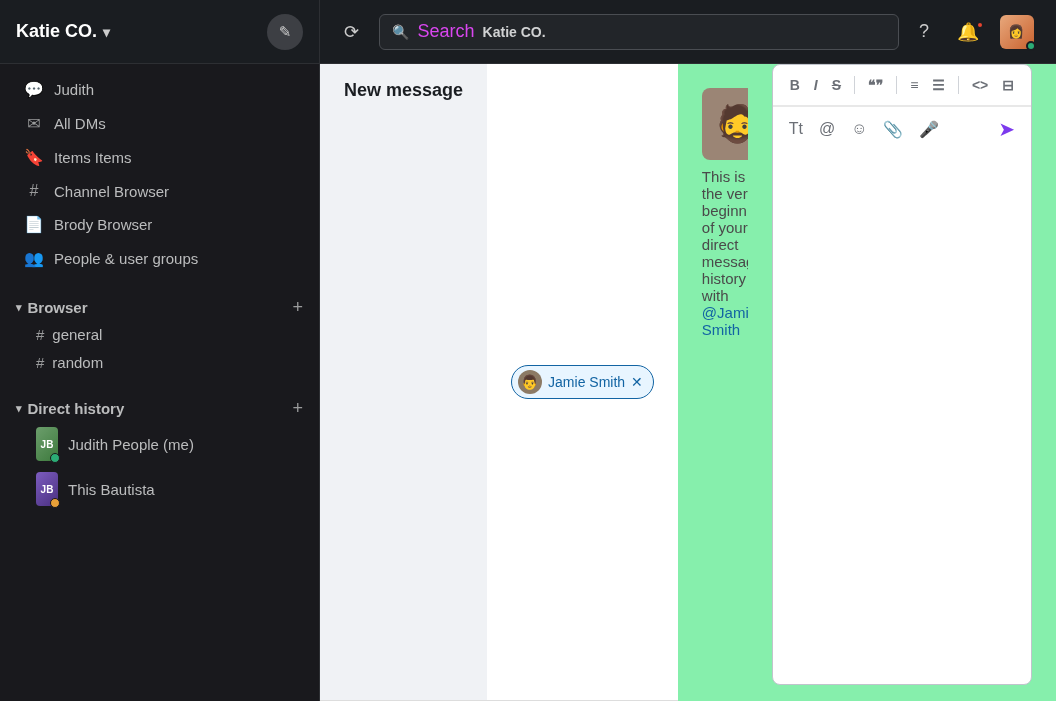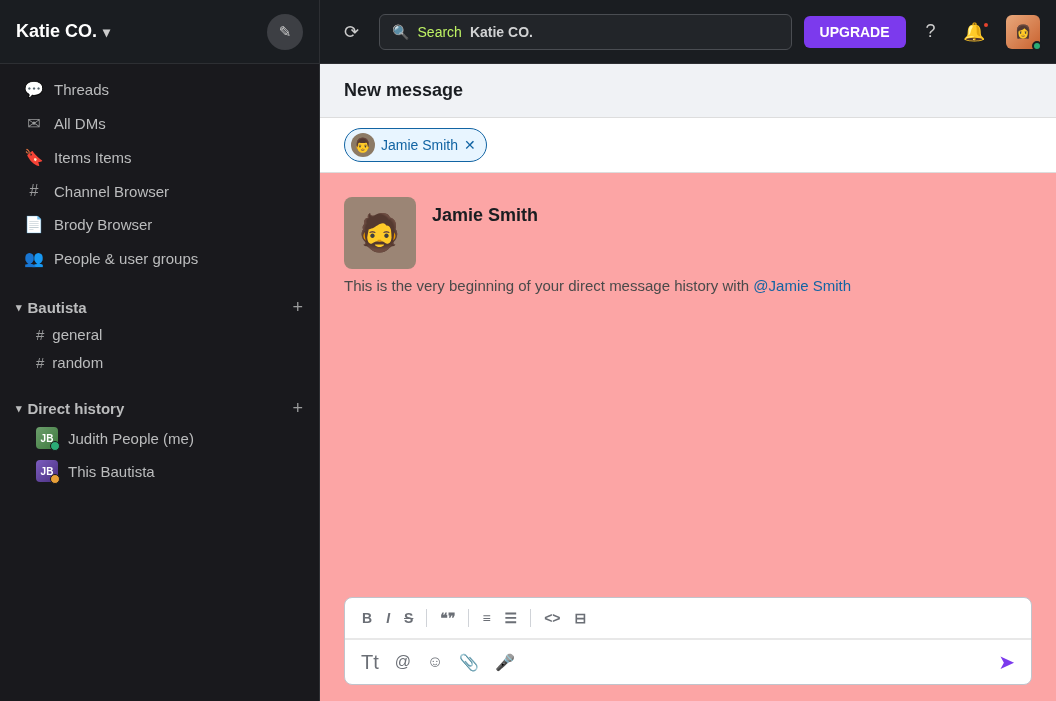--- a/index.html
+++ b/index.html
@@ -59,21 +59,21 @@
       background: #222529;
       border: 1px solid #4a4d52;
       border-radius: 6px;
       display: flex;
       align-items: center;
       padding: 0 12px;
       gap: 8px;
       cursor: text;
     }
     .search-bar .search-icon { color: #9a9b9c; font-size: 14px; }
-    .search-bar span { color: #bef264; font-size: 14px; }
+    .search-bar span { color: #d946ef; font-size: 18px; }
     .search-bar strong { color: #d1d2d3; font-size: 14px; }
     .upgrade-btn {
       background: #7c3aed;
       color: #fff;
       border: none;
       border-radius: 6px;
       padding: 8px 16px;
       font-size: 14px;
       font-weight: 700;
       cursor: pointer;
@@ -173,21 +173,21 @@
       align-items: center;
       gap: 10px;
       padding: 5px 16px 5px 28px;
       cursor: pointer;
       color: #bbbcbd;
       font-size: 15px;
       border-radius: 4px;
       margin: 1px 8px;
     }
     .dm-avatar {
-      width: 22px; height: 22px;
+      width: 22px; height: 34px;
       border-radius: 4px;
       background: linear-gradient(135deg, #7c5cbf, #4a3080);
       display: flex; align-items: center; justify-content: center;
       font-size: 10px; color: #fff; font-weight: 700;
       position: relative;
       flex-shrink: 0;
     }
     .dm-avatar.green-dot::after, .dm-avatar.orange-dot::after, .dm-avatar.red-dot::after {
       content: '';
       position: absolute; bottom: -2px; right: -2px;
@@ -196,22 +196,22 @@
       border: 1.5px solid #19191d;
     }
     .dm-avatar.green-dot::after { background: #2bac76; }
     .dm-avatar.orange-dot::after { background: #e8a038; }
     .dm-avatar.red-dot::after { background: #e8442e; }
 
     
     .main-content {
       flex: 1;
       display: flex;
-      flex-direction: column;
-      background: #fca5a5;
+      flex-direction: row;
+      background: #86efac;
       overflow: hidden;
     }
 
     
     .message-header {
       background: #f0f2f5;
       padding: 16px 24px;
       border-bottom: 1px solid #ddd;
     }
     .message-header-title {
@@ -366,23 +366,20 @@
     <button class="history-btn">
       <span>⟳</span>
     </button>
 
     <div class="search-bar">
       <span class="search-icon">🔍</span>
       <span>Search</span>
       <strong>Katie CO.</strong>
     </div>
 
-    <button class="upgrade-btn">
-      <span>UPGRADE</span>
-    </button>
 
     <button class="header-icon-btn">
       <span>?</span>
     </button>
 
     <button class="notification-btn">
       <span>🔔</span>
       <span class="notification-dot"></span>
     </button>
 
@@ -395,21 +392,21 @@
   </div>
 </div>
 
 <div class="body-wrap">
 
   <div class="sidebar">
 
     <div style="padding-top: 8px;">
       <div class="sidebar-nav-item">
         <span class="nav-icon">💬</span>
-        <span>Threads</span>
+        <span>Judith</span>
       </div>
       <div class="sidebar-nav-item">
         <span class="nav-icon">✉</span>
         <span>All DMs</span>
       </div>
       <div class="sidebar-nav-item">
         <span class="nav-icon">🔖</span>
         <span>Items Items</span>
       </div>
       <div class="sidebar-nav-item">
@@ -423,21 +420,21 @@
       <div class="sidebar-nav-item">
         <span class="nav-icon">👥</span>
         <span>People &amp; user groups</span>
       </div>
     </div>
 
     <div style="margin-top: 12px;">
       <div class="sidebar-section-header">
         <div class="sidebar-section-header-left">
           <span class="collapse-icon">▾</span>
-          <span>Bautista</span>
+          <span>Browser</span>
         </div>
         <button class="sidebar-add-btn">+</button>
       </div>
       <div class="channel-item">
         <span class="channel-hash">#</span>
         <span>general</span>
       </div>
       <div class="channel-item">
         <span class="channel-hash">#</span>
         <span>random</span>
@@ -533,21 +530,21 @@
           <span>&lt;&gt;</span>
         </button>
         <button class="toolbar-btn">
           <span>⊟</span>
         </button>
       </div>
 
 
       <div class="composer-footer">
         <button class="composer-footer-btn">
-          <span style="font-size:20px; font-weight:500;">Tt</span>
+          <span style="font-size:16px; font-weight:500;">Tt</span>
         </button>
         <button class="composer-footer-btn">
           <span>@</span>
         </button>
         <button class="composer-footer-btn">
           <span>☺</span>
         </button>
         <button class="composer-footer-btn">
           <span>📎</span>
         </button>

